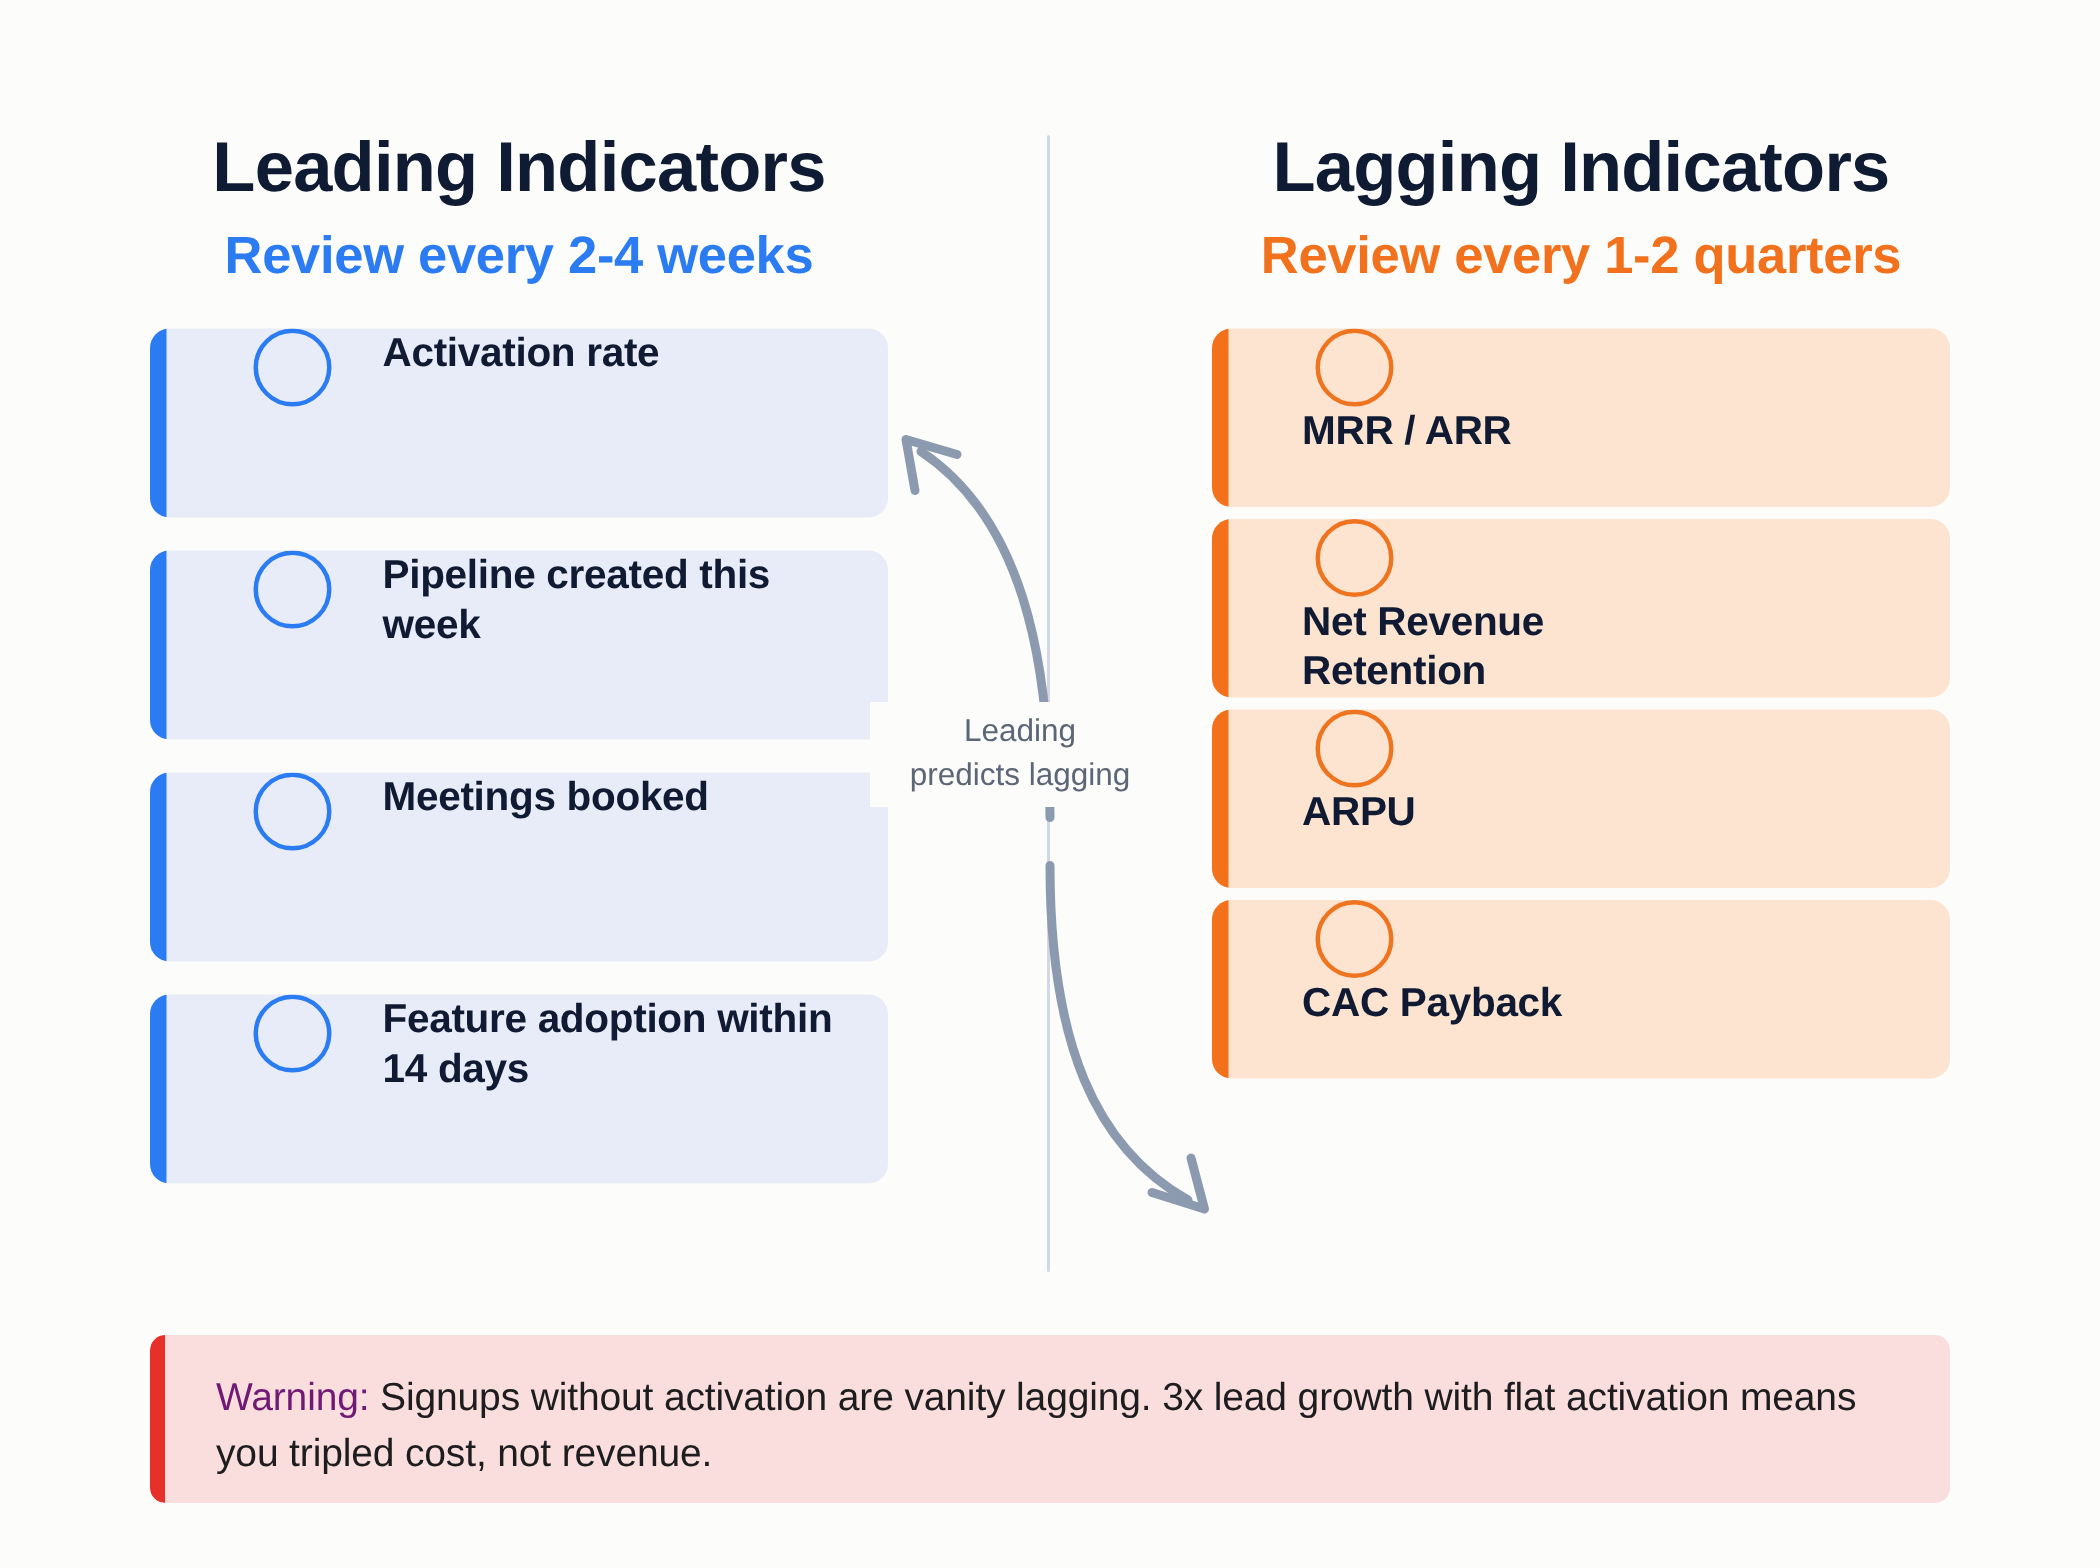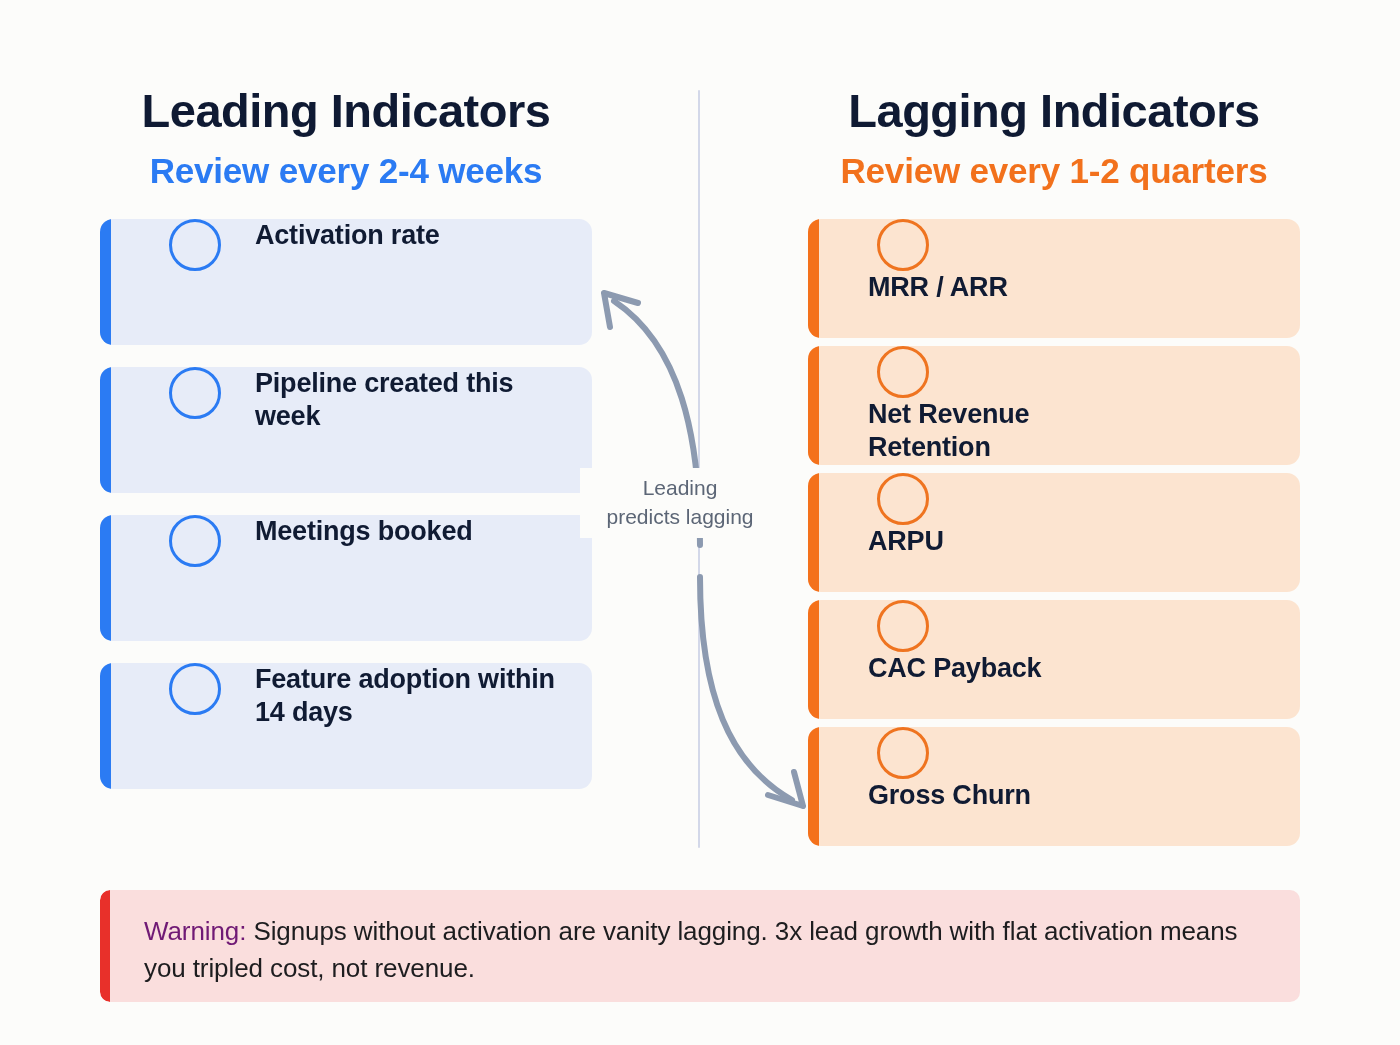--- a/index.html
+++ b/index.html
@@ -242,25 +242,20 @@
         <span class="ring"></span>
         <span class="label">ARPU</span>
       </div>
 
       <div class="card orange h1" style="height:119px;margin-bottom:8px;">
         <span class="accent"></span>
         <span class="ring"></span>
         <span class="label">CAC Payback</span>
       </div>
 
-      <div class="card orange h1" style="height:119px;">
-        <span class="accent"></span>
-        <span class="ring"></span>
-        <span class="label">Gross Churn</span>
-      </div>
 
     </div>
   </div>
 
   <div class="connector">
     <svg width="300" height="580" viewBox="0 0 300 580" fill="none" xmlns="http://www.w3.org/2000/svg">
 
       <path d="M 140 290 C 140 180 120 90 54 46" stroke="#8c9ab0" stroke-width="6" stroke-linecap="round" fill="none"></path>
 
       <path d="M 44 38 L 50 72 M 44 38 L 78 48" stroke="#8c9ab0" stroke-width="6" stroke-linecap="round" stroke-linejoin="round" fill="none"></path>

